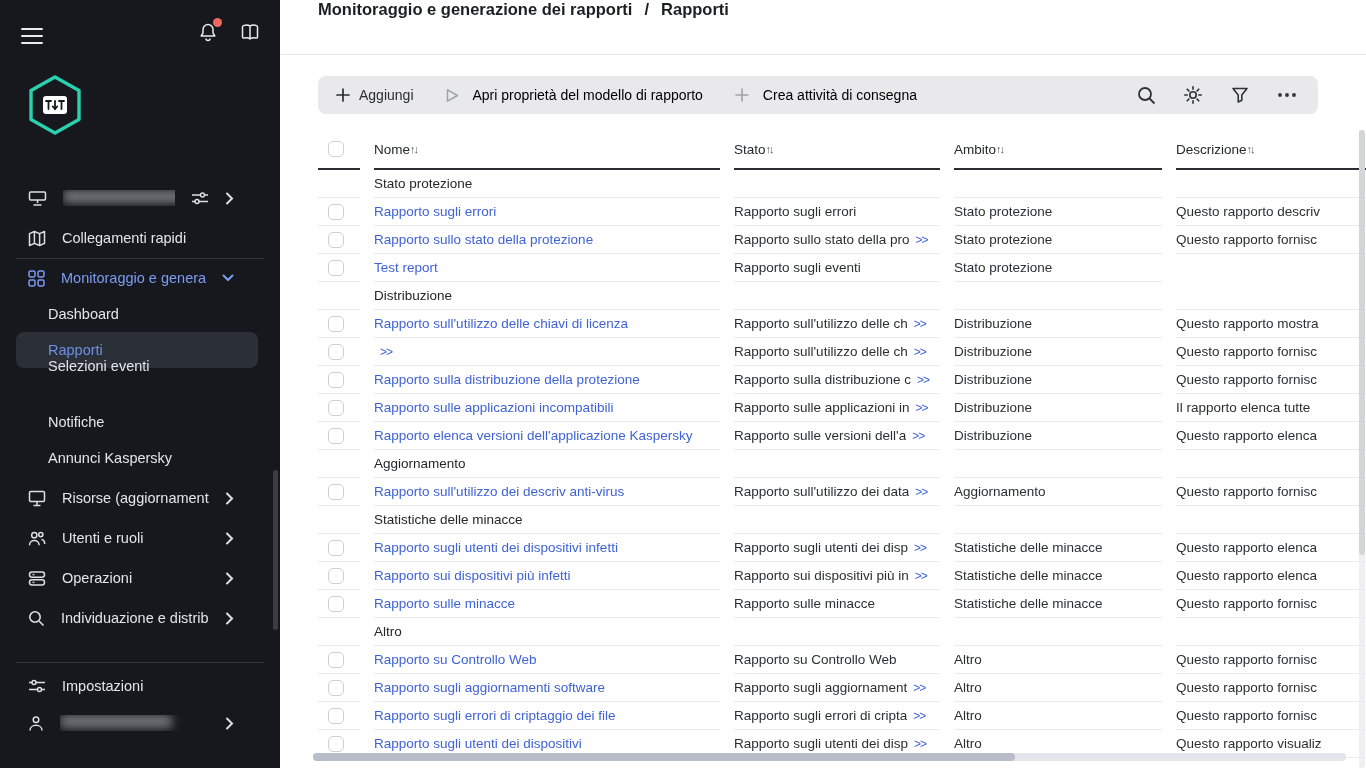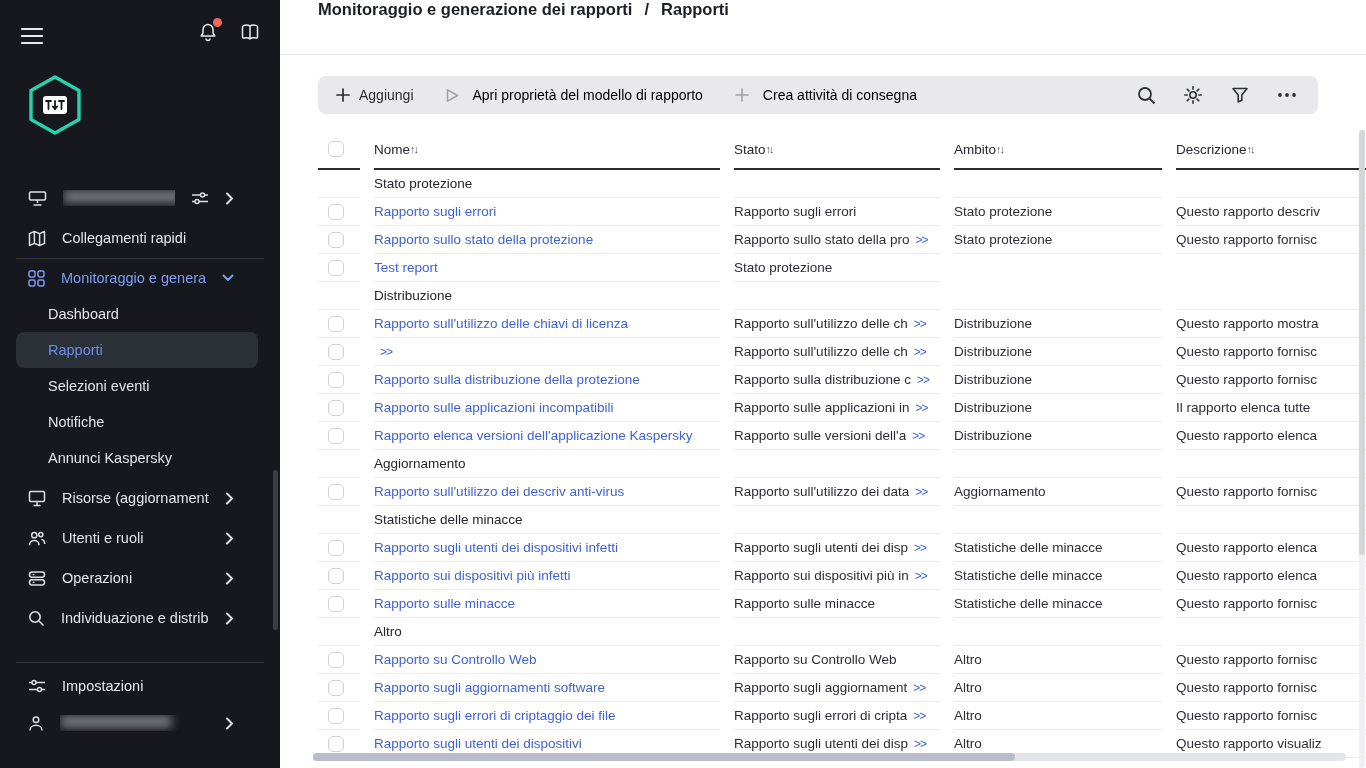--- a/index.html
+++ b/index.html
@@ -160,21 +160,21 @@
 
     <div class="sb-row sub" style="top:296px">
       <span class="lbl">Dashboard</span>
     </div>
 
     <div class="pill" style="top:332px"></div>
     <div class="sb-row sub current" style="top:332px">
       <span class="lbl">Rapporti</span>
     </div>
 
-    <div class="sb-row sub" style="top:368px">
+    <div class="sb-row sub" style="top:348px">
       <span class="lbl">Selezioni eventi</span>
     </div>
     <div class="sb-row sub" style="top:404px">
       <span class="lbl">Notifiche</span>
     </div>
     <div class="sb-row sub" style="top:440px">
       <span class="lbl">Annunci Kaspersky</span>
     </div>
 
     <div class="sb-row" style="top:480px">
@@ -372,20 +372,23 @@
             <div class="cell row">
               <span class="txt">Questo rapporto fornisc</span>
             </div>
             <div class="cell row chk-col">
               <span class="cb"></span>
             </div>
             <div class="cell row">
               <span class="txt link">Test report</span>
             </div>
             <div class="cell row">
+              <span class="txt">Rapporto sugli eventi</span>
+            </div>
+            <div class="cell row">
               <span class="txt">Stato protezione</span>
             </div>
           </div>
           <div class="tgrid">
             <div class="cell row"></div>
             <div class="cell row group-cell">Distribuzione</div>
             <div class="cell row"></div>
             <div class="cell row"></div>
             <div class="cell row"></div>
             <div class="cell row chk-col">

